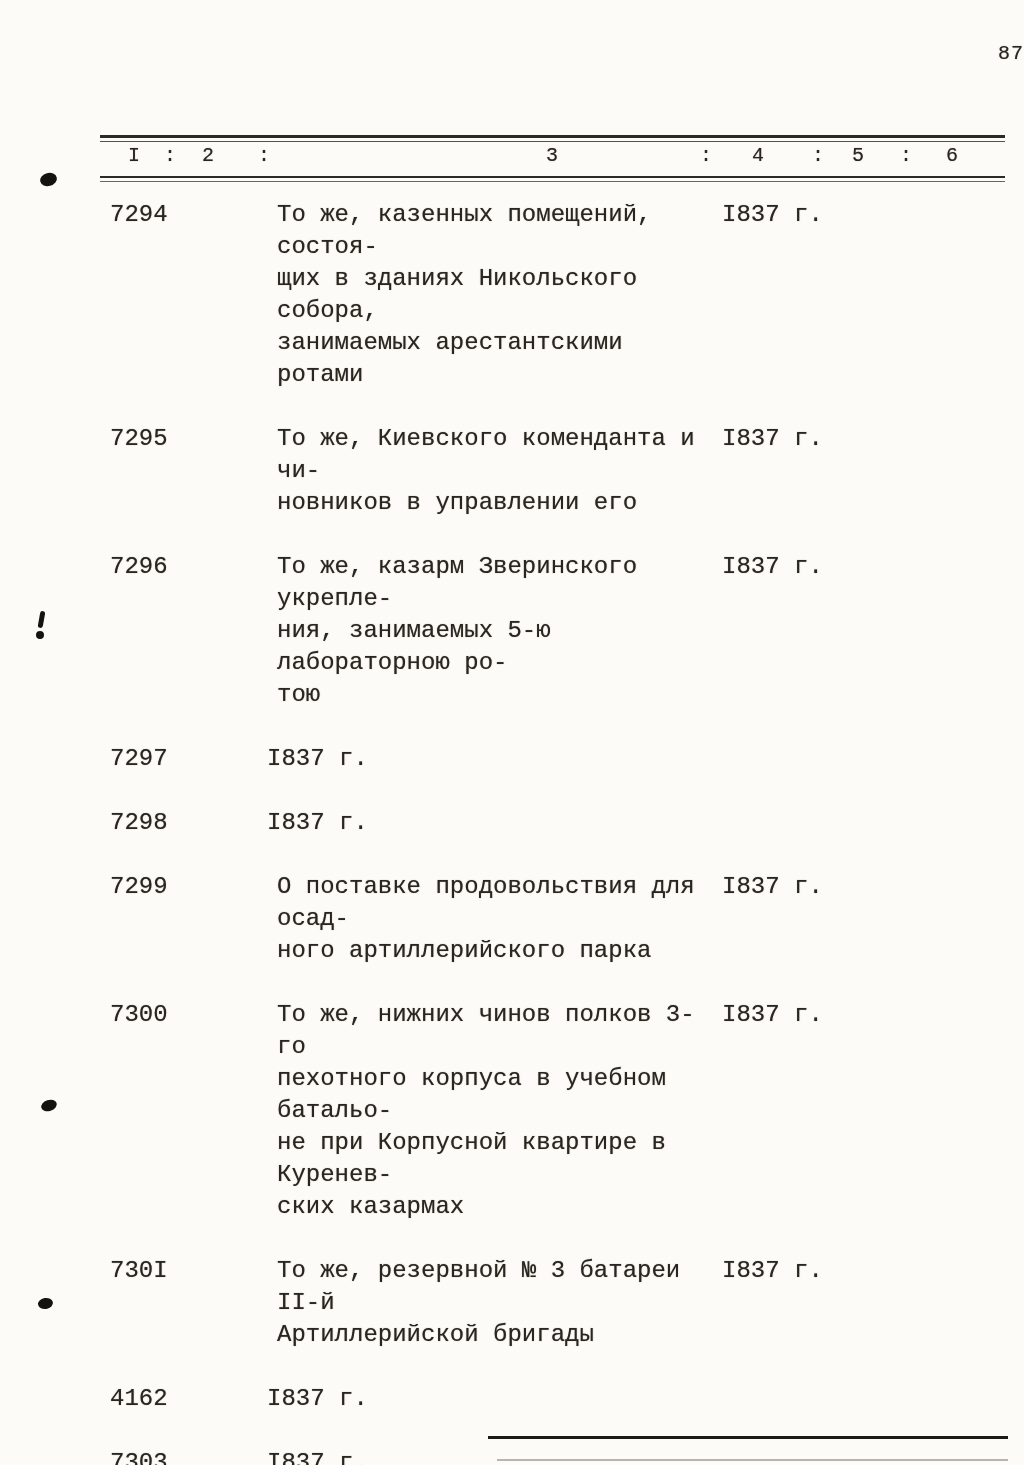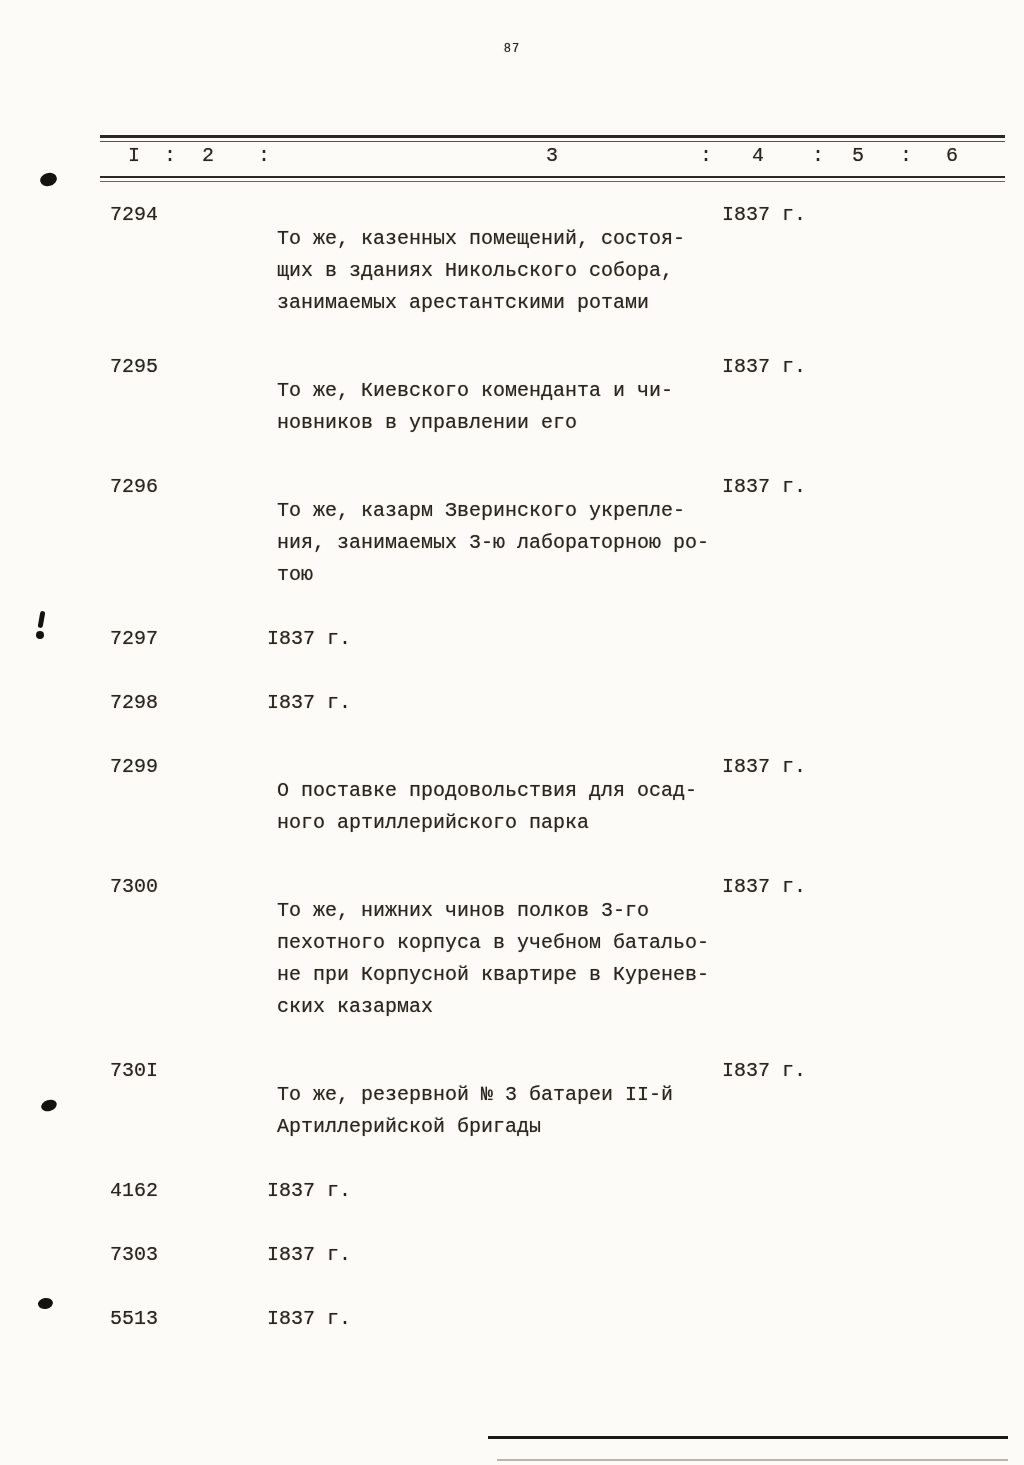--- a/index.html
+++ b/index.html
@@ -8,21 +8,21 @@
     width:1024px; height:1465px;
     background:#fcfbf7;
     overflow:hidden;
     font-family:"Liberation Mono","DejaVu Sans Mono",monospace;
     color:#29261f;
   }
   .txt { text-shadow:0 0 1px rgba(45,42,33,.55); }
 
   .page-number {
     position:absolute; top:42px; left:0; width:100%;
-    text-align:center; font-size:12px; letter-spacing:1px;
+    text-align:right; font-size:20px; letter-spacing:1px;
   }
 
   
   .rule { position:absolute; left:100px; width:905px; }
   .rule-top    { top:135px; height:3px; border-top:3px solid #2b2a26; border-bottom:1px solid #55524a; }
   .rule-bottom { top:176px; height:3px; border-top:2px solid #2b2a26; border-bottom:1px solid #6a665c; }
 
   .header-row {
     position:absolute; top:140px; left:100px; width:905px; height:36px;
     font-size:20px;
@@ -39,24 +39,24 @@
   .h-c5 { left:752px; }
   .h-s5 { left:800px; }
   .h-c6 { left:846px; }
 
   .entries {
     position:absolute; top:199px; left:100px; width:905px;
   }
   .entry {
     display:flex; align-items:flex-start;
     margin-bottom:32px;
-    font-size:20px; line-height:32px;
+    font-size:24px; line-height:32px;
   }
   .num  { flex:none; width:165px; padding-left:10px; box-sizing:border-box; }
-  .desc { flex:none; width:455px; padding-left:12px; box-sizing:border-box; white-space:pre-line;margin-top:24px; }
+  .desc { flex:none; width:455px; padding-left:12px; box-sizing:border-box; white-space:pre-line; }
   .year { flex:1; padding-left:2px; }
 
   
   .ink-mark { position:absolute; background:#141310; border-radius:50%; }
   .mark-1 { top:173px; left:40px; width:17px; height:13px; transform:rotate(-14deg); }
   .mark-2a { top:611px; left:39px; width:5px; height:17px; border-radius:3px; transform:rotate(10deg); }
   .mark-2b { top:631px; left:36px; width:8px; height:8px; }
   .mark-3 { top:1100px; left:41px; width:16px; height:11px; transform:rotate(-18deg); }
   .mark-4 { top:1298px; left:38px; width:15px; height:11px; transform:rotate(-10deg); }
 
@@ -101,21 +101,21 @@
     <div class="entry txt">
       <div class="num">7295</div>
       <div class="desc">То же, Киевского коменданта и чи-
 новников в управлении его</div>
       <div class="year">I837 г.</div>
     </div>
 
     <div class="entry txt">
       <div class="num">7296</div>
       <div class="desc">То же, казарм Зверинского укрепле-
-ния, занимаемых 3-ю лабораторною ро-
+ния, занимаемых 5-ю лабораторною ро-
 тою</div>
       <div class="year">I837 г.</div>
     </div>
 
     <div class="entry txt">
       <div class="num">7297</div>
       <div class="year">I837 г.</div>
     </div>
 
     <div class="entry txt">

